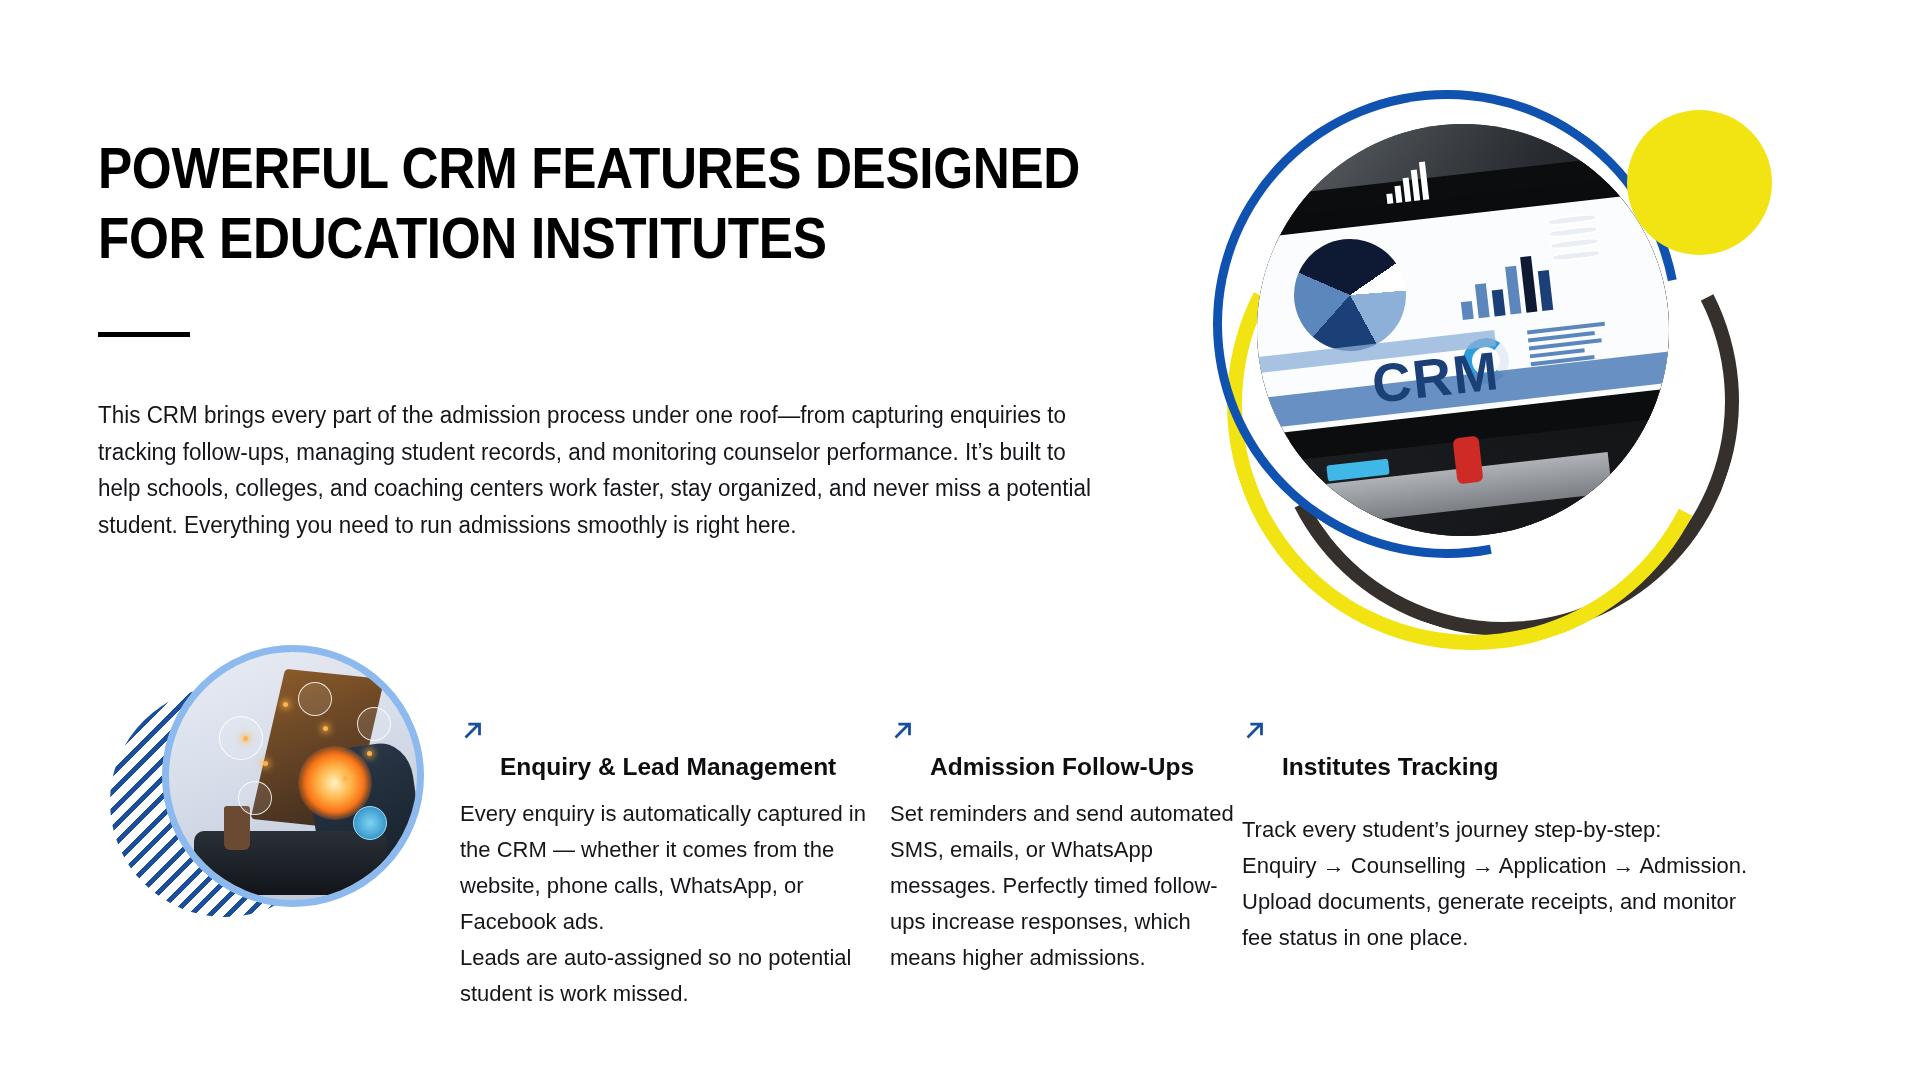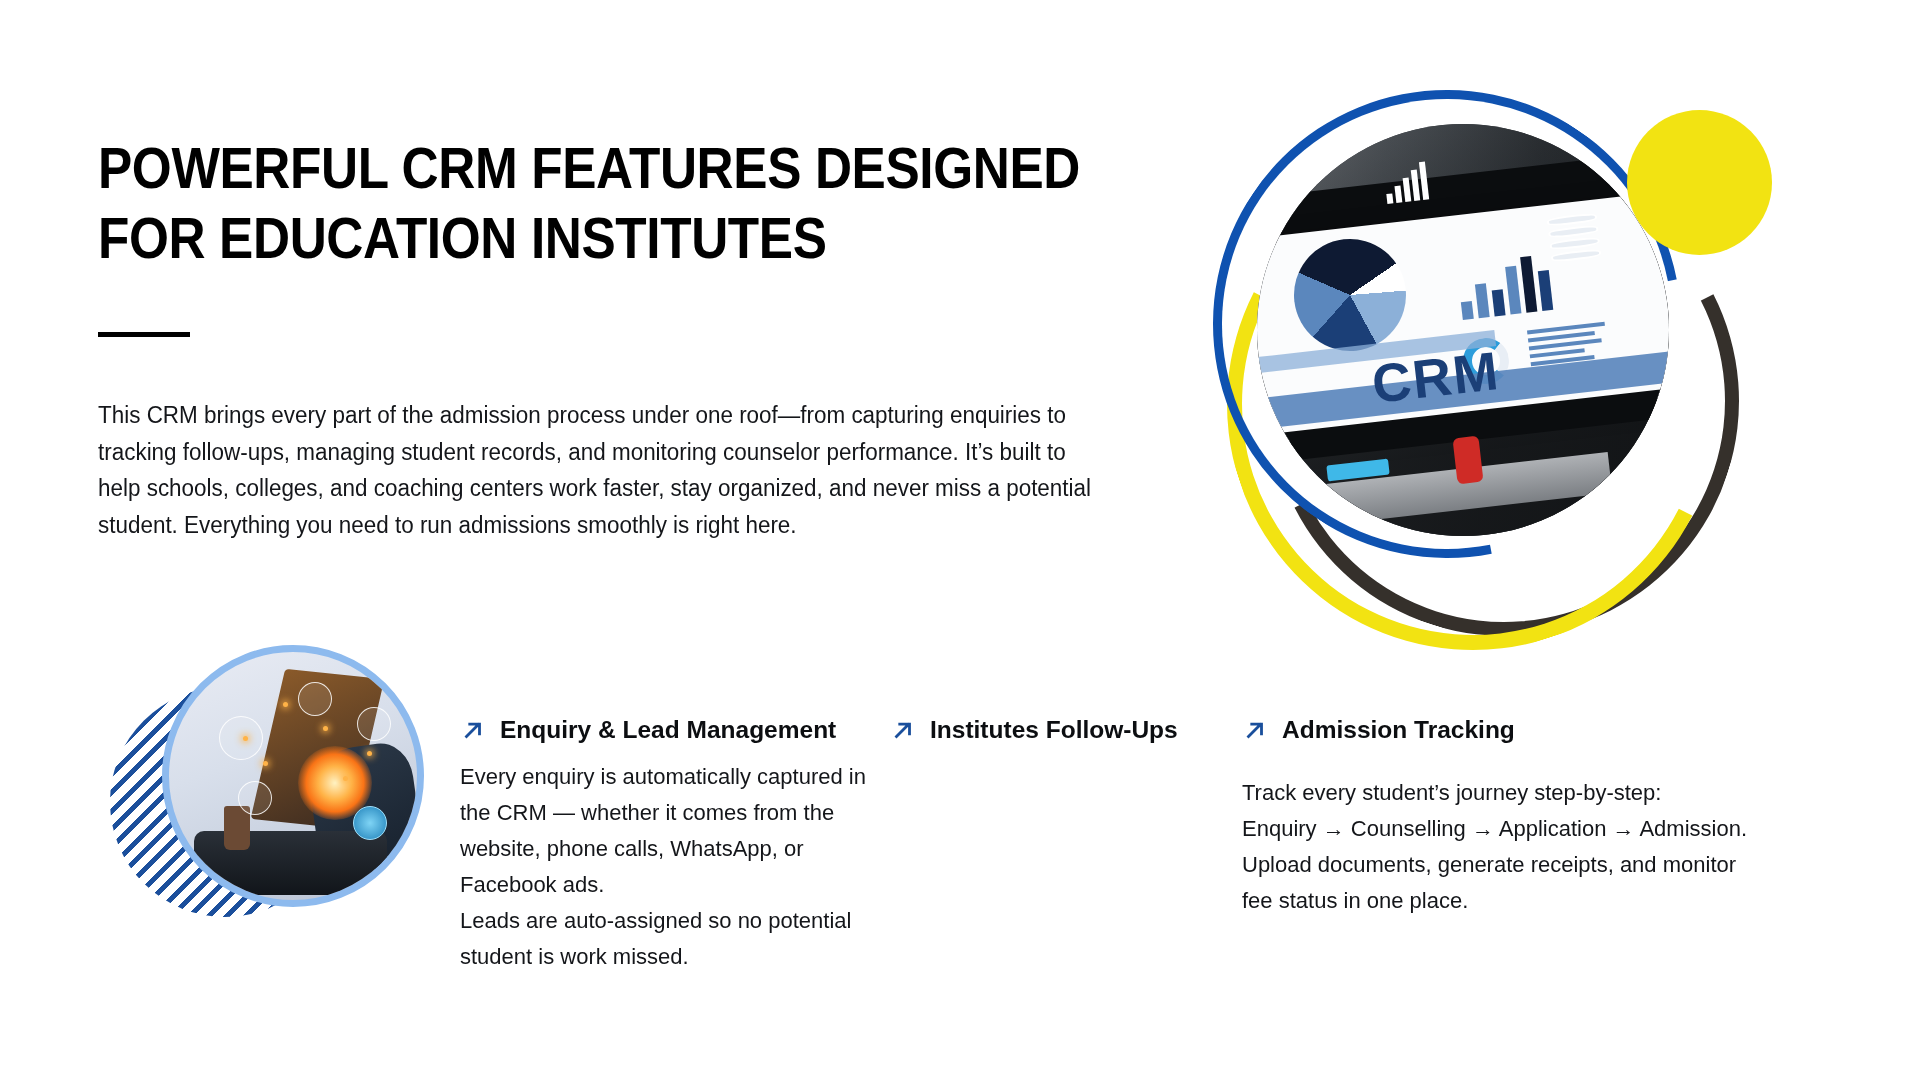--- a/index.html
+++ b/index.html
@@ -206,21 +206,21 @@
   .cards { position:absolute; left:460px; top:715px; width:1420px; }
   .card { position:absolute; top:0; }
   .card-1 { left:0px;   width:440px; }
   .card-2 { left:430px; width:350px; }
   .card-3 { left:782px; width:520px; }
 
   .card-head { display:flex; align-items:flex-start; gap:14px; }
   .arrow-ico { flex:0 0 auto; width:26px; height:26px; margin-top:2px; }
   .card-title {
     font-size:24.5px; font-weight:700; color:#0c0e11;
-    line-height:30px; white-space:nowrap;
+    line-height:30px; white-space:nowrap;margin-top:37px;
   }
   .card-body {
     font-size:22px; line-height:36px; color:#14161a;
     margin-top:14px; white-space:pre-line;
   }
   .card-3 .card-body { margin-top:30px; }
 </style>
 </head>
 <body>
 
@@ -316,30 +316,31 @@
       </div>
       <div class="card-body">Every enquiry is automatically captured in the CRM — whether it comes from the website, phone calls, WhatsApp, or Facebook ads.
  Leads are auto-assigned so no potential student is work missed.</div>
     </div>
 
     <div class="card card-2">
       <div class="card-head">
         <svg class="arrow-ico" viewBox="0 0 24 24">
           <path d="M6 18 L17 7 M9 6.5 H18 V15.5" fill="none" stroke="#1a4f9c" stroke-width="2.6" stroke-linecap="square"></path>
         </svg>
-        <div class="card-title">Institutes Follow-Ups</div>
-      </div>
+        <div class="card-title">Admission Follow-Ups</div>
+      </div>
+      <div class="card-body">Set reminders and send automated SMS, emails, or WhatsApp messages. Perfectly timed follow-ups increase responses, which means higher admissions.</div>
     </div>
 
     <div class="card card-3">
       <div class="card-head">
         <svg class="arrow-ico" viewBox="0 0 24 24">
           <path d="M6 18 L17 7 M9 6.5 H18 V15.5" fill="none" stroke="#1a4f9c" stroke-width="2.6" stroke-linecap="square"></path>
         </svg>
-        <div class="card-title">Admission Tracking</div>
+        <div class="card-title">Institutes Tracking</div>
       </div>
       <div class="card-body">Track every student’s journey step-by-step:
 Enquiry → Counselling → Application → Admission.
 Upload documents, generate receipts, and monitor fee status in one place.</div>
     </div>
 
   </div>
 </div>
 
 </body></html>

